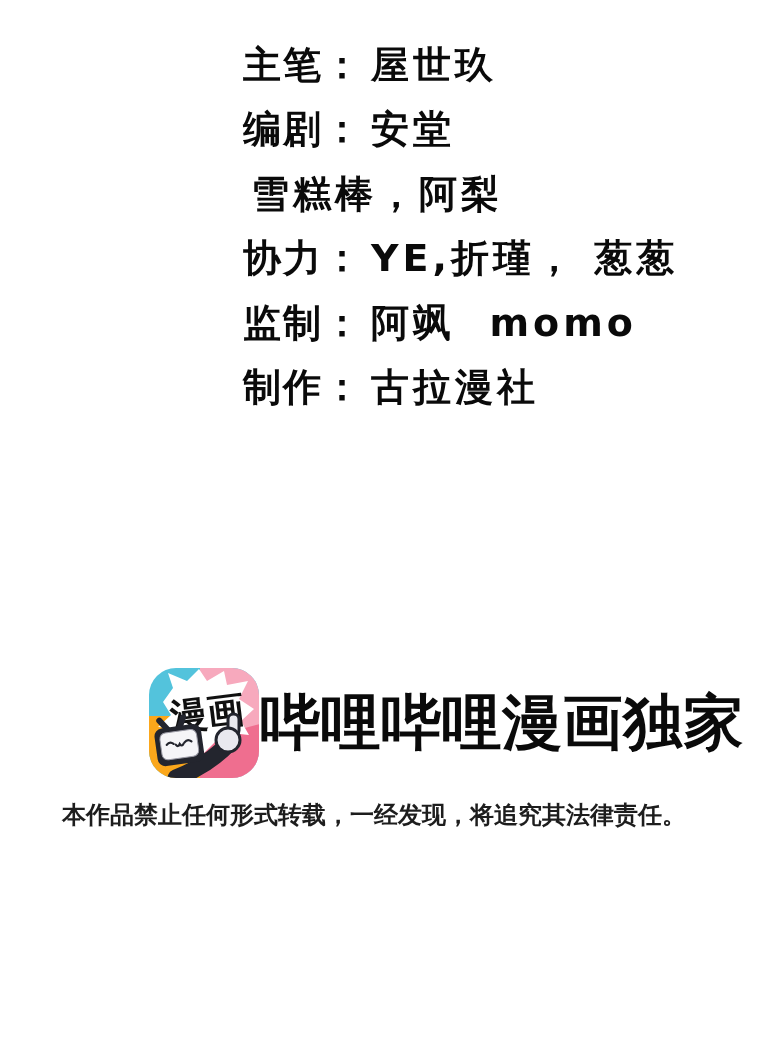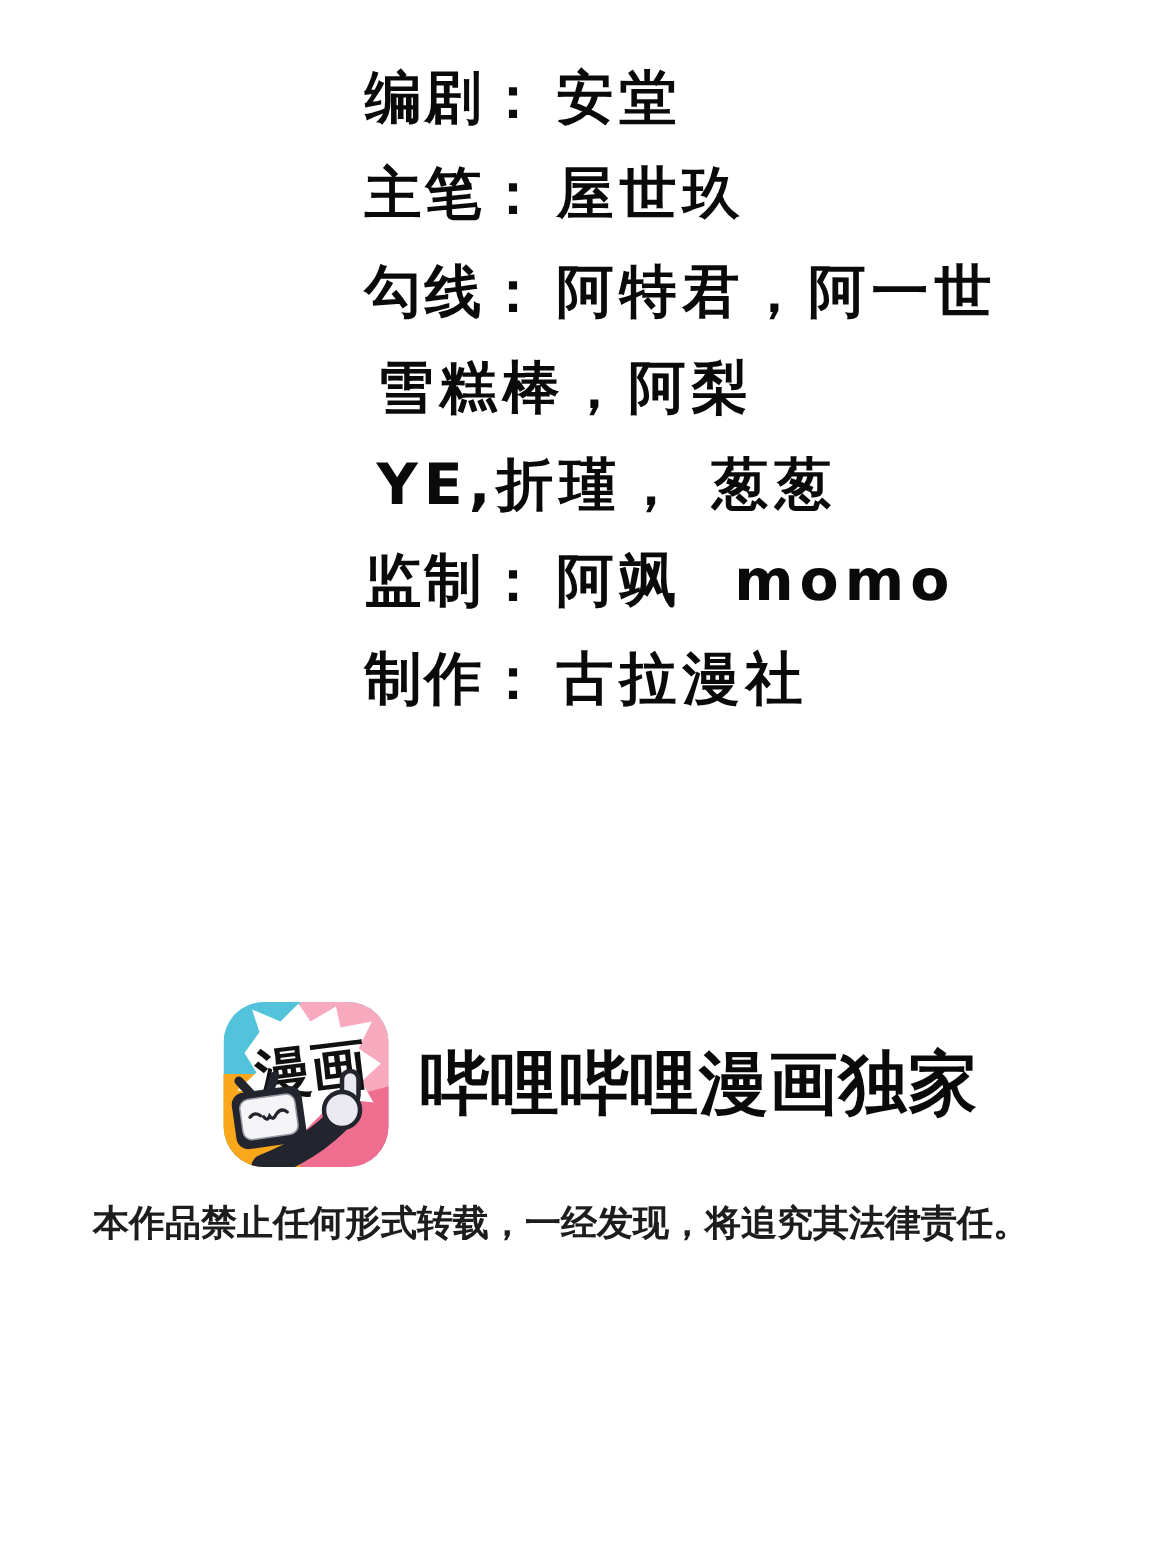--- a/index.html
+++ b/index.html
@@ -45,22 +45,22 @@
     left: 148px;
     display: flex;
     align-items: center;
   }
   .logo-wrap {
     width: 112px;
     height: 114px;
     flex: 0 0 auto;
   }
   .brand-text {
-    margin-left: 20px;
-    font-size: 46px;
+    margin-left: 0;
+    font-size: 60px;
     font-weight: bold;
     color: #0a0a0a;
     letter-spacing: 0.5px;
     white-space: nowrap;
   }
   
   .disclaimer {
     position: absolute;
     top: 799px;
     left: 0;
@@ -73,35 +73,32 @@
     white-space: nowrap;
   }
 </style>
 </head>
 <body>
 
 <div class="page">
 
   <div class="credits">
     <div class="credit-row">
-      <span class="credit-role">编剧：</span>
-      <span class="credit-name">安堂</span>
-    </div>
-    <div class="credit-row">
       <span class="credit-role">主笔：</span>
       <span class="credit-name">屋世玖</span>
     </div>
     <div class="credit-row">
-      <span class="credit-role">勾线：</span>
-      <span class="credit-name">阿特君，阿一世</span>
+      <span class="credit-role">编剧：</span>
+      <span class="credit-name">安堂</span>
     </div>
     <div class="credit-row">
       <span class="credit-name">雪糕棒，阿梨</span>
     </div>
     <div class="credit-row">
+      <span class="credit-role">协力：</span>
       <span class="credit-name">YE,折瑾， 葱葱</span>
     </div>
     <div class="credit-row">
       <span class="credit-role">监制：</span>
       <span class="credit-name">阿飒  momo</span>
     </div>
     <div class="credit-row">
       <span class="credit-role">制作：</span>
       <span class="credit-name">古拉漫社</span>
     </div>

